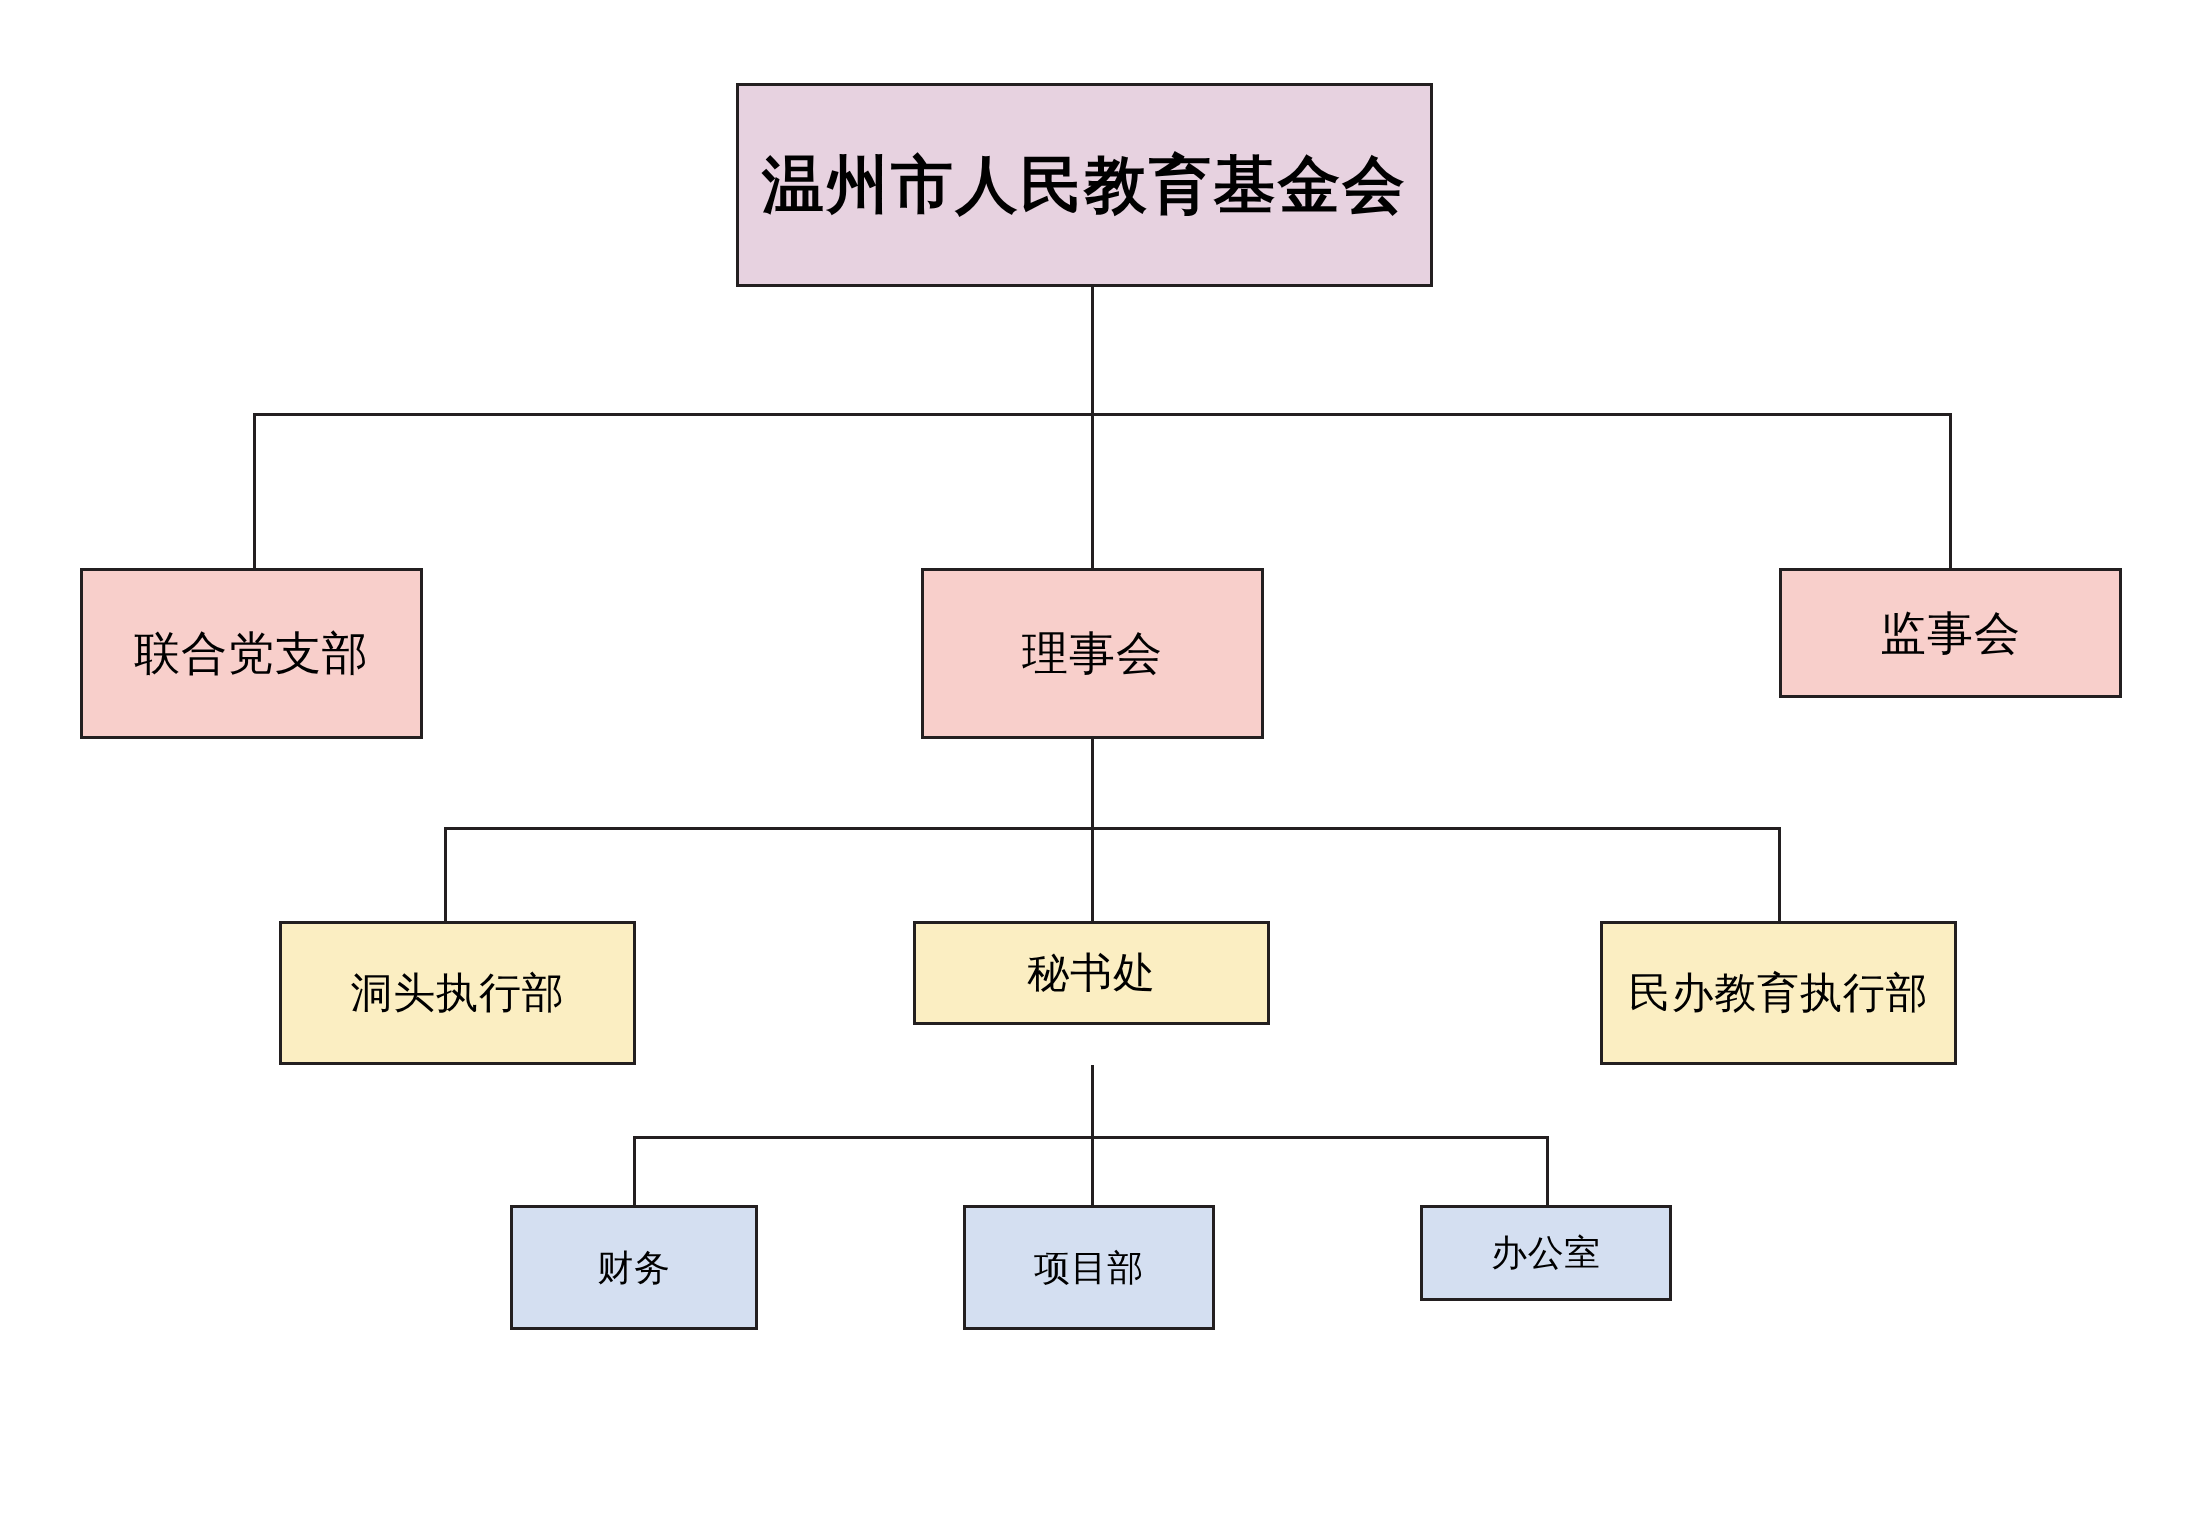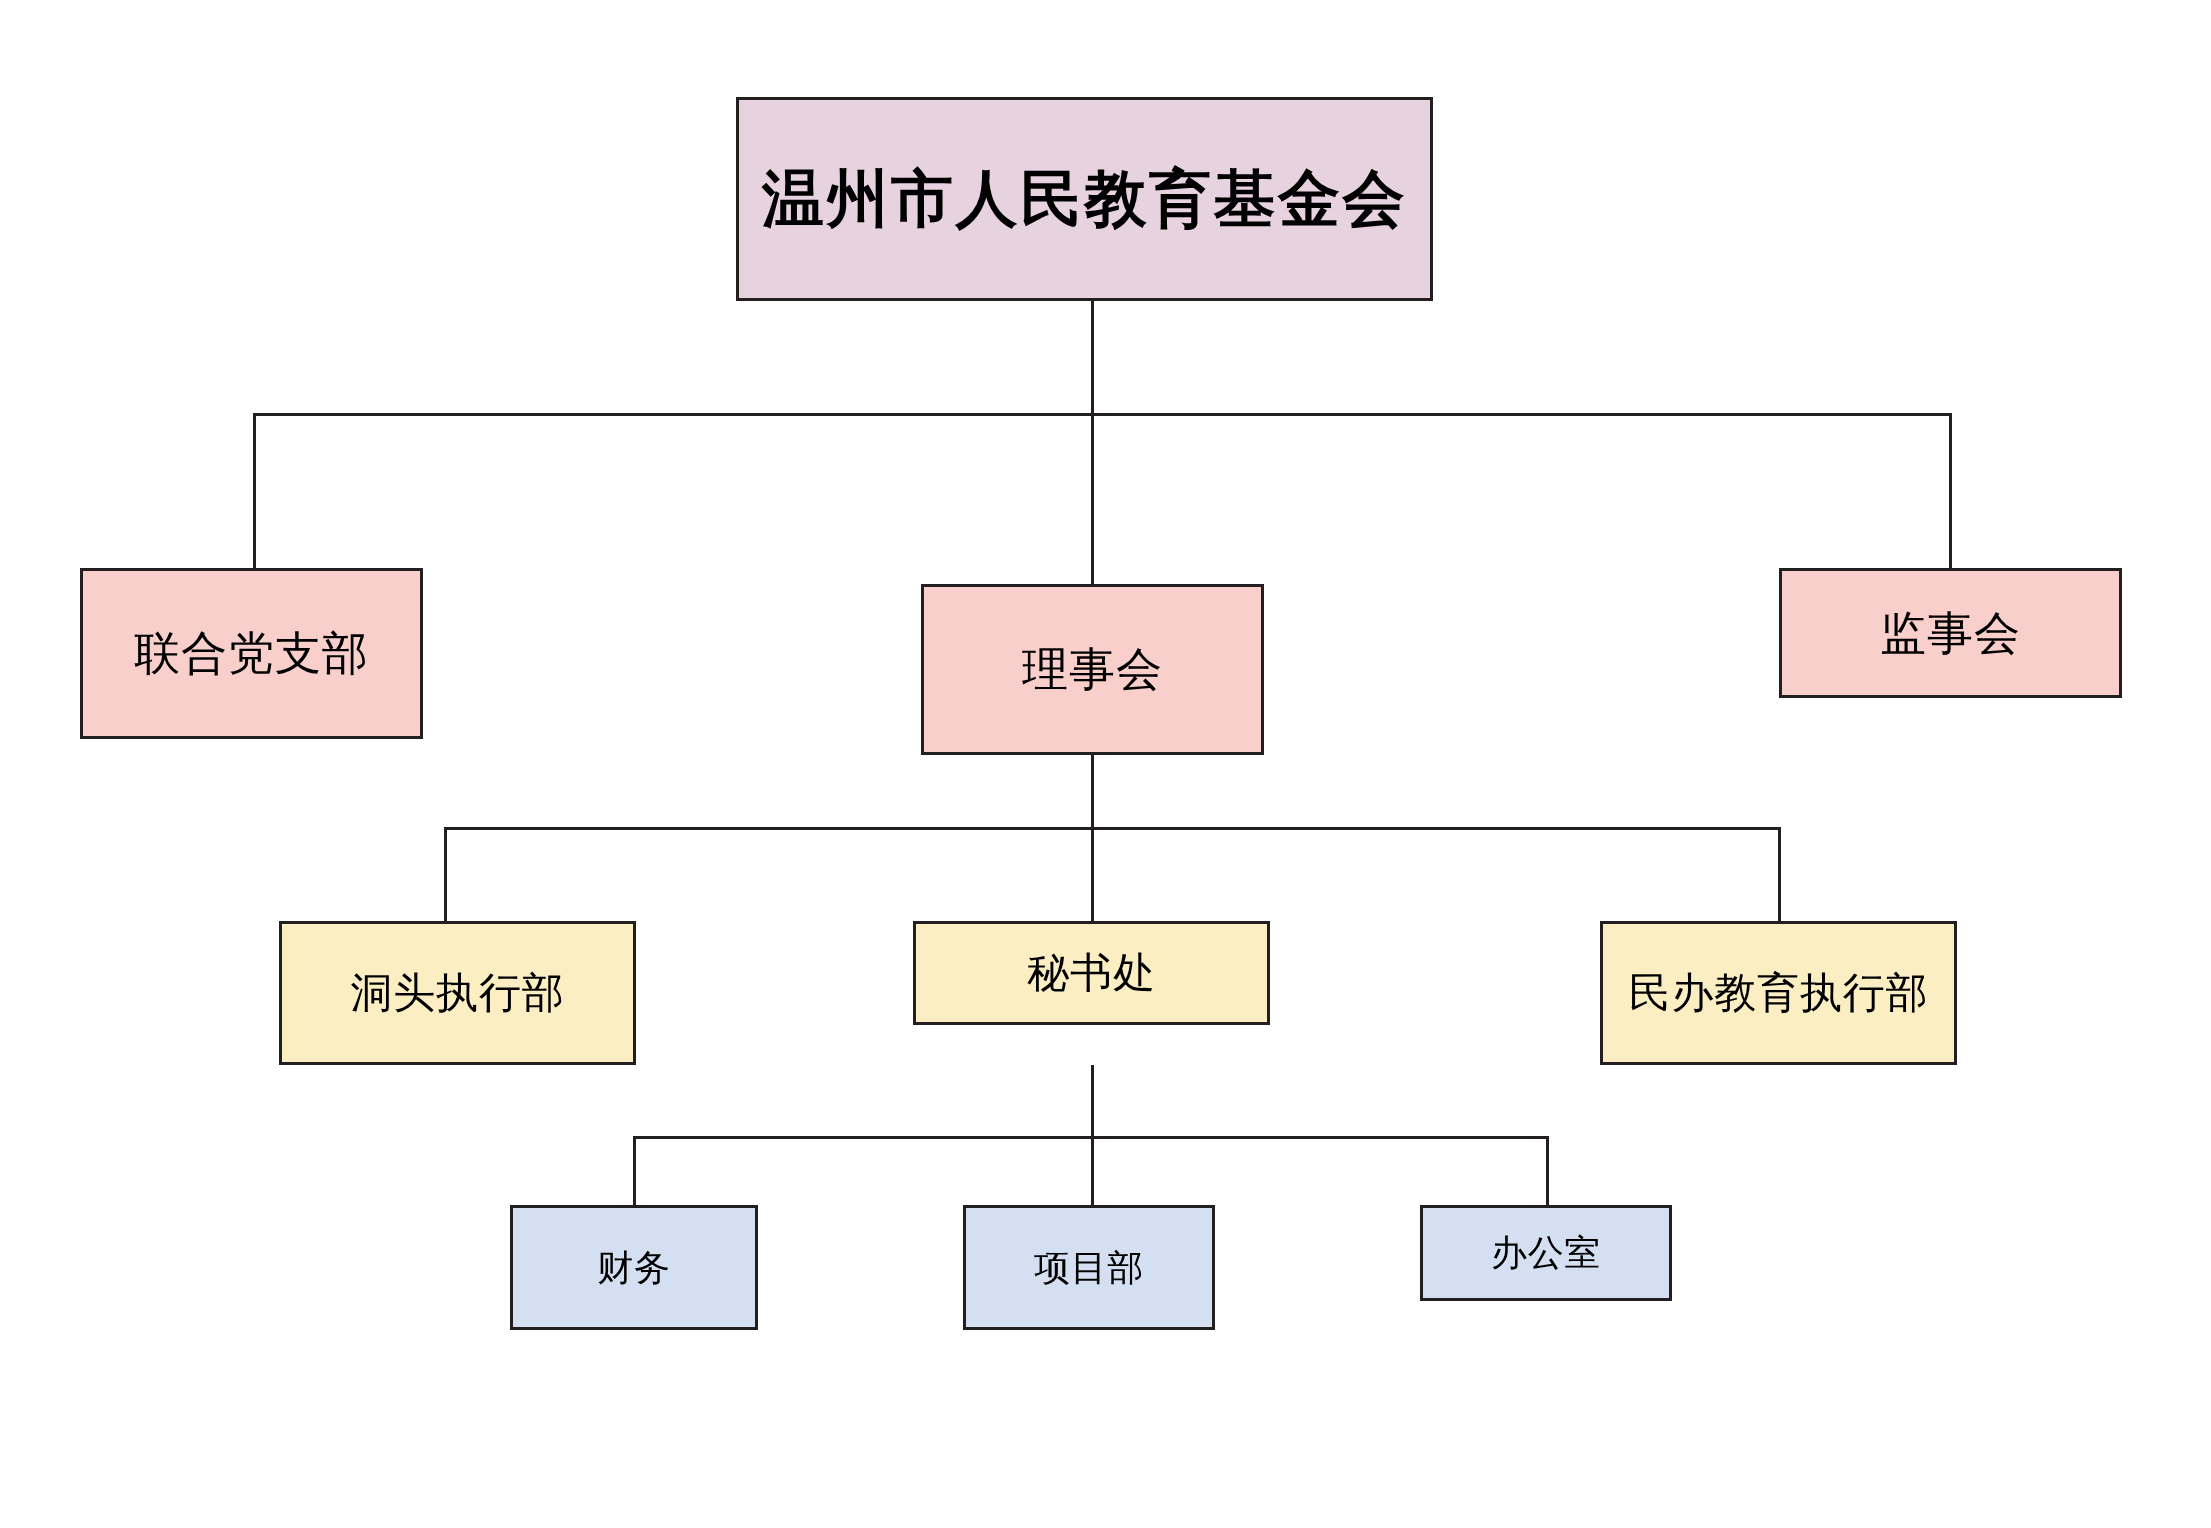--- a/index.html
+++ b/index.html
@@ -64,36 +64,36 @@
     z-index: 1;
   }
   .conn-v { width: 3px; }
   .conn-h { height: 3px; }
 </style>
 </head>
 <body>
 
 <div id="canvas">
 
-  <div class="node node-root" style="left:736px; top:97px; width:697px; height:204px;">
+  <div class="node node-root" style="left:736px; top:83px; width:697px; height:204px;">
     <span>温州市人民教育基金会</span>
   </div>
 
   <div class="conn conn-v" style="left:1091px; top:287px; width:3px; height:452px;"></div>
 
   <div class="conn conn-h" style="left:253px; top:413px; width:1699px; height:3px;"></div>
 
   <div class="conn conn-v" style="left:253px; top:413px; width:3px; height:155px;"></div>
   <div class="conn conn-v" style="left:1949px; top:413px; width:3px; height:155px;"></div>
 
   <div class="node node-l2" style="left:80px; top:568px; width:343px; height:171px;">
     <span>联合党支部</span>
   </div>
 
-  <div class="node node-l2" style="left:921px; top:568px; width:343px; height:171px;margin-top:16px;">
+  <div class="node node-l2" style="left:921px; top:568px; width:343px; height:171px;">
     <span>理事会</span>
   </div>
 
   <div class="node node-l2" style="left:1779px; top:568px; width:343px; height:130px;">
     <span>监事会</span>
   </div>
 
   <div class="conn conn-v" style="left:1091px; top:739px; width:3px; height:183px;"></div>
 
   <div class="conn conn-h" style="left:444px; top:827px; width:1337px; height:3px;"></div>

